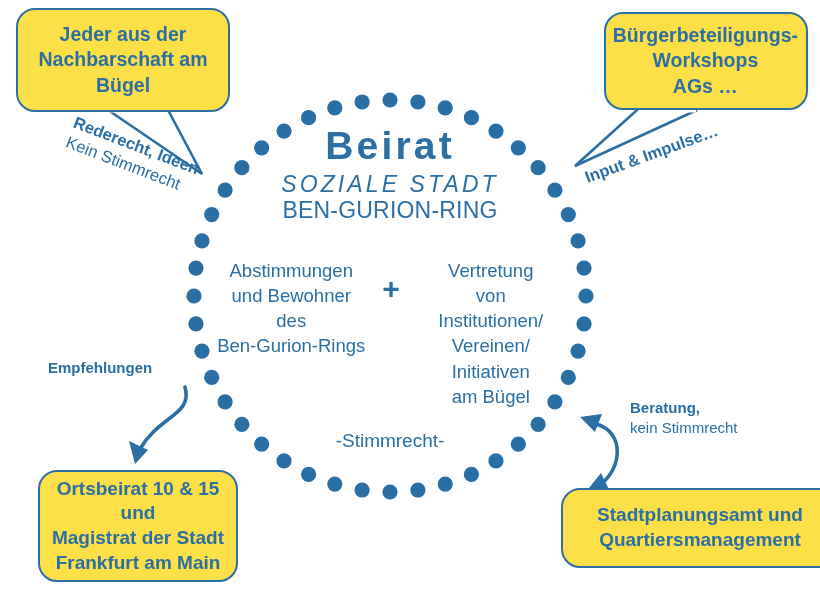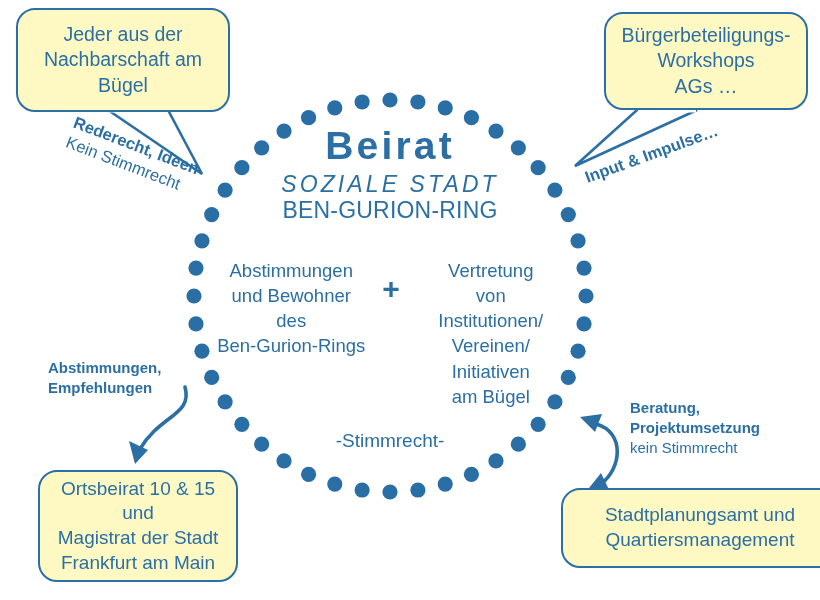--- a/index.html
+++ b/index.html
@@ -15,28 +15,29 @@
     font-family: "Liberation Sans", sans-serif;
     overflow: hidden;
   }
 
   
   .bubble {
     position: absolute;
     box-sizing: border-box;
     border: 2.6px solid #2B6FA4;
     border-radius: 19px;
-    background: #fef9c3;
+    background: #fde047;
     color: #2B6FA4;
     display: flex;
     align-items: center;
     justify-content: flex-end;
     text-align: center;
     line-height: 1.30;
     z-index: 6;
+    font-weight: bold;
   }
   .bubble .lines { width: 100%; padding: 0 8px; }
   .bubble .ln { display: block; }
 
   #bubble-neighbourhood {
     left: 16px; top: 8px; width: 214px; height: 104px;
     font-size: 19.5px;
   }
   #bubble-participation {
     left: 604px; top: 12px; width: 204px; height: 98px;
@@ -289,23 +290,21 @@
   <div class="conn-label" id="label-rederecht">
     <span class="strong">Rederecht, Ideen</span>
     <span class="light">Kein Stimmrecht</span>
   </div>
 
   <div class="conn-label" id="label-input">
     <span class="strong">Input &amp; Impulse…</span>
   </div>
 
   <div class="conn-label" id="label-abstimmungen">
-    <span class="strong">Abstimmungen,</span>
     <span class="strong">Empfehlungen</span>
   </div>
 
   <div class="conn-label" id="label-beratung">
     <span class="strong">Beratung,</span>
-    <span class="strong">Projektumsetzung</span>
     <span class="light">kein Stimmrecht</span>
   </div>
 
 </div>
 
 </body></html>

